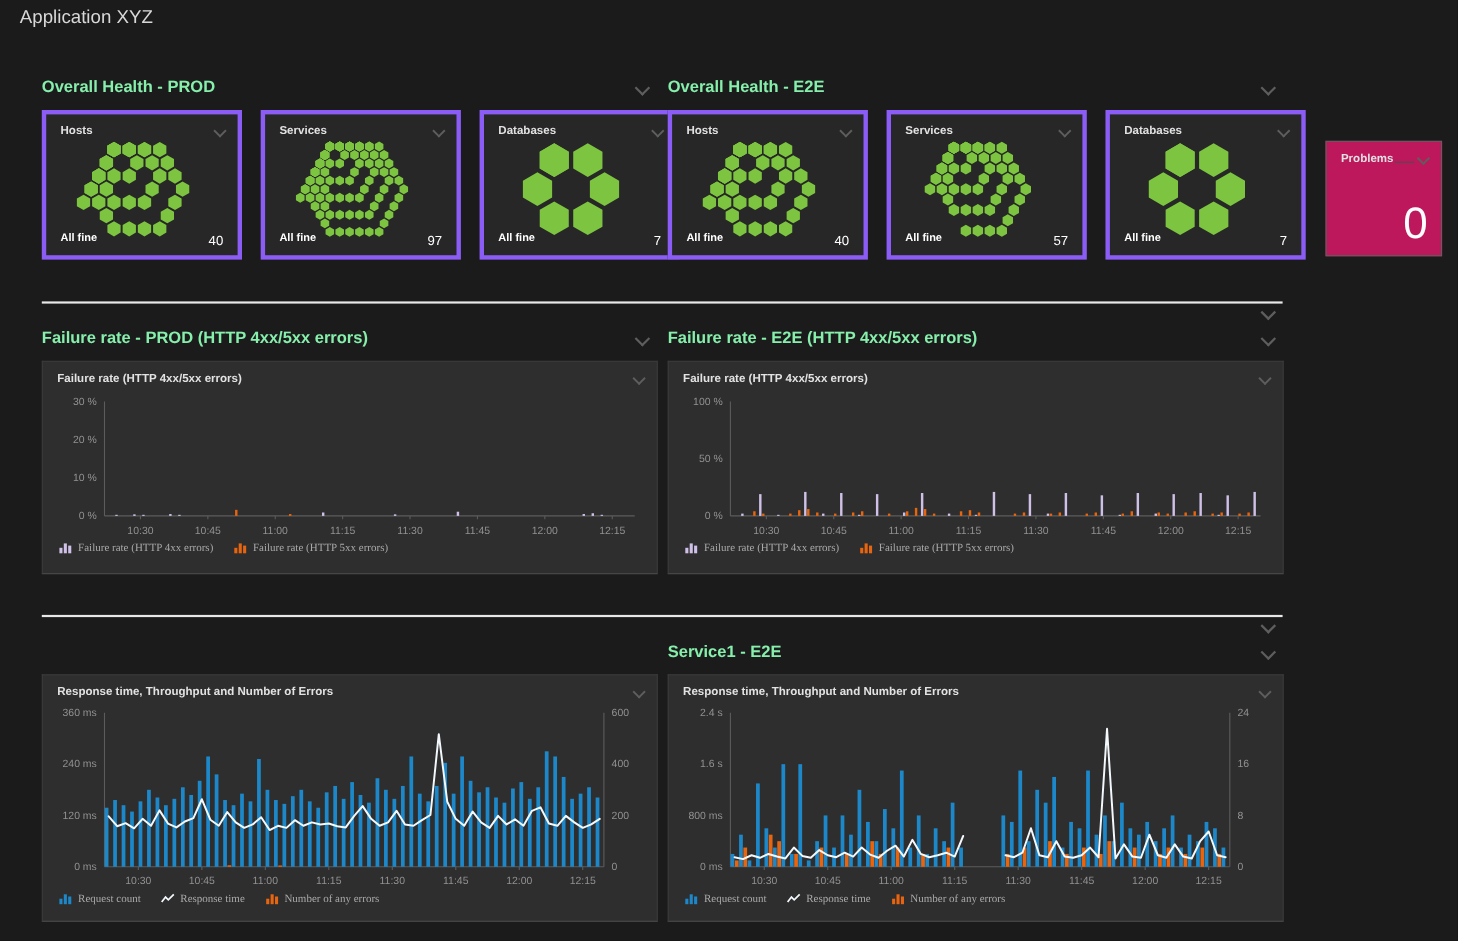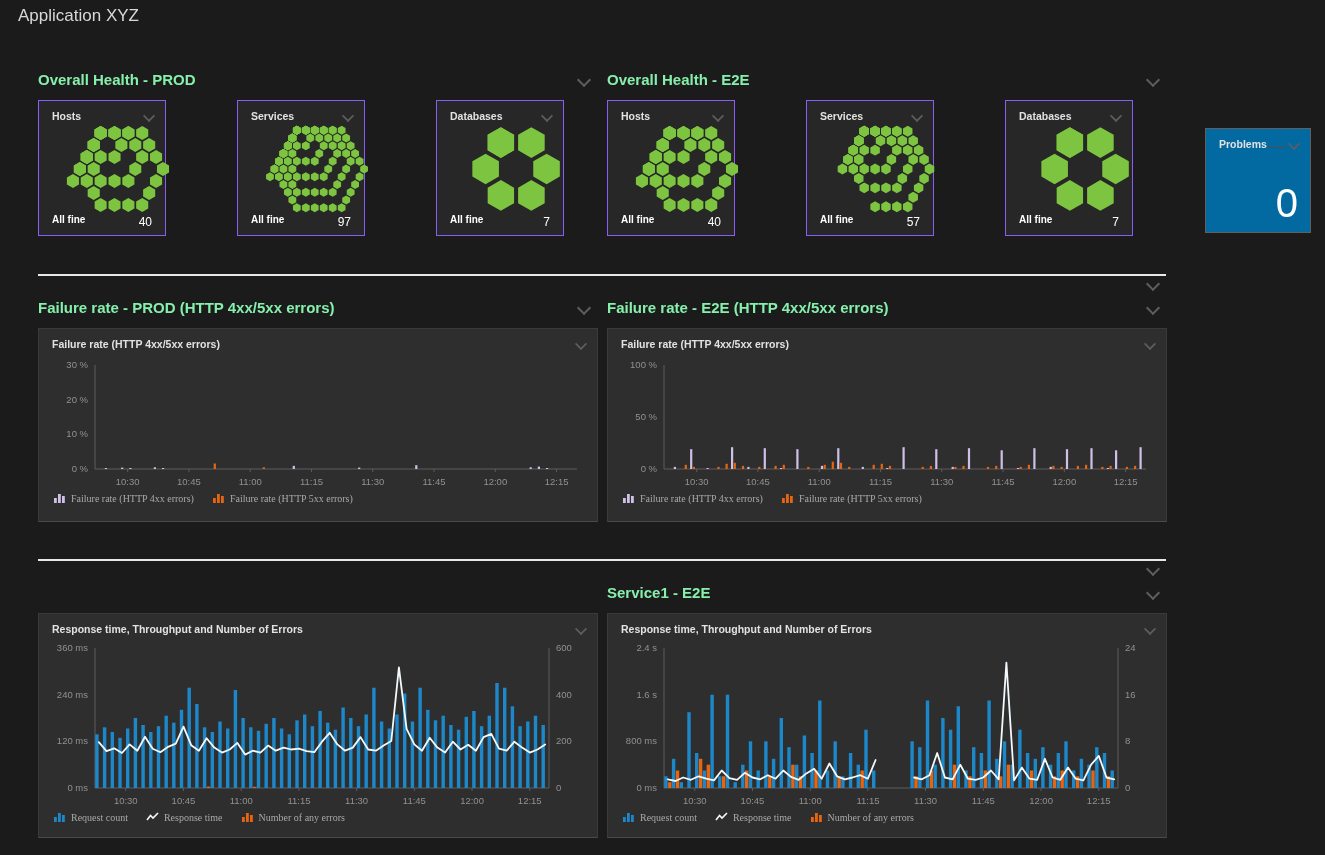--- a/index.html
+++ b/index.html
@@ -6,27 +6,27 @@
   .page{position:relative;width:1325px;height:855px;background:#1b1b1b;
         font-family:"Liberation Sans",sans-serif;overflow:hidden;}
   .page-title{position:absolute;left:18px;top:6px;font-size:17px;color:#d8d8d8;}
   .sec-header{position:absolute;height:20px;font-size:15px;font-weight:bold;color:#86efac;}
   .sec-header .chev{position:absolute;right:2px;top:4px;}
   .chev{display:inline-block;width:8px;height:8px;border-right:2px solid #5e5e5e;
         border-bottom:2px solid #5e5e5e;transform:rotate(45deg);}
   .divider{position:absolute;height:2px;background:#e8e8e8;}
   .div-chev{position:absolute;}
   .tile{position:absolute;background:#272727;box-sizing:border-box;}
-  .hex-tile{width:128px;height:136px;border:1px solid #8b5cf6;}
+  .hex-tile{width:182px;height:136px;border:4px solid #8b5cf6;}
   .tile-title{position:absolute;left:13px;top:9px;font-size:10.5px;font-weight:bold;color:#e2e2e2;}
   .tile-chev{position:absolute;right:11px;top:10px;transform:rotate(45deg) scale(.85);}
   .hexwrap{position:absolute;left:0;right:0;top:24px;height:90px;text-align:center;}
   .tile-foot-left{position:absolute;left:13px;bottom:10px;font-size:10px;font-weight:bold;color:#ffffff;}
   .tile-foot-right{position:absolute;right:13px;bottom:6px;font-size:12px;color:#ffffff;}
-  .problems-tile{width:106px;height:105px;background:#0369a1;border:1px solid #5f5f5f;}
+  .problems-tile{width:106px;height:105px;background:#be185d;border:1px solid #5f5f5f;}
   .problems-count{position:absolute;right:12px;bottom:6px;font-size:40px;font-weight:300;color:#fdfdfd;}
   .spark{position:absolute;left:62px;top:18px;width:18px;height:1px;background:#4e4e4e;}
   .chart-tile{width:560px;background:#2e2e2e;border:1px solid #3a3a3a;border-bottom-color:#4a4a4a;}
   .failure-tile{height:194px;}
   .service-tile{height:225px;}
   .plot{position:absolute;left:10px;right:8px;}
   .legend{position:absolute;left:14px;display:flex;gap:18px;align-items:center;}
   .legend-item{display:flex;gap:5px;align-items:center;font-size:10px;color:#a9a9a9;font-family:Liberation Serif, serif;}
   .axis-text{font-size:9.5px;fill:#919191;}
   svg{display:block;}

